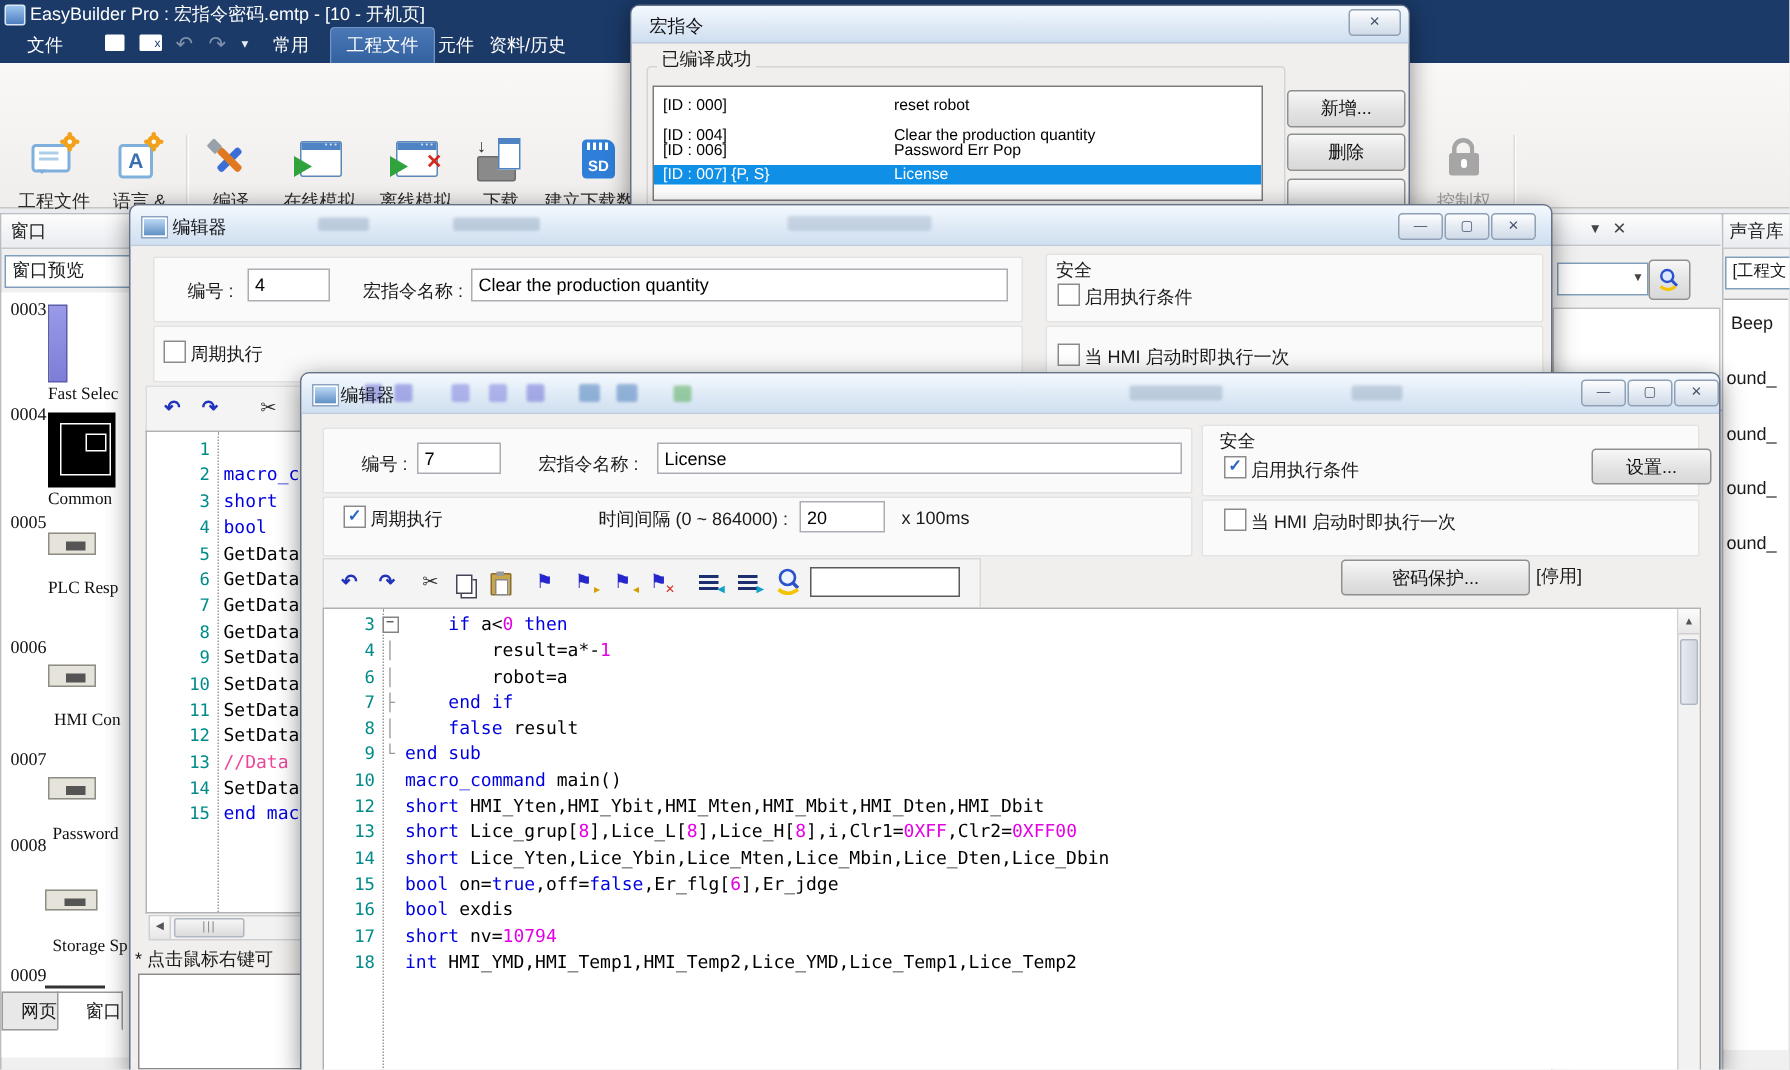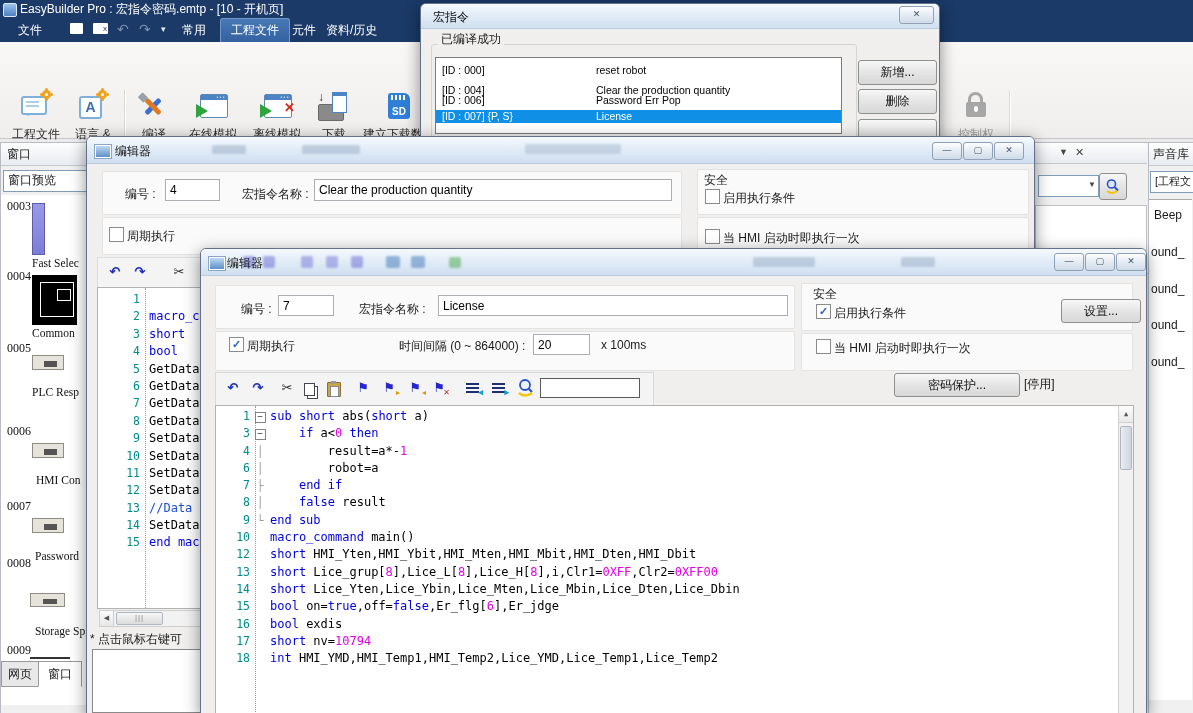--- a/index.html
+++ b/index.html
@@ -46,21 +46,21 @@
   .phead{background:linear-gradient(#fdfdfd,#e9ecf0);border-bottom:1px solid #c5c8cd;font-size:12px;color:#222}
   .combo{background:#fff;border:1px solid #7f9db9;font-size:12px;line-height:18px;padding-left:4px;overflow:hidden;white-space:nowrap}
   .sideid{font-family:"Liberation Serif",serif;font-size:12px;color:#111}
   .sidecap{font-family:"Liberation Serif",serif;font-size:11.5px;color:#111;white-space:nowrap}
   .thumbbar{background:linear-gradient(#9a9ae8,#7d7dd8);border:1px solid #5c5ca8}
   .thumbblk{background:#000;position:absolute}
   .thumbblk .in1{position:absolute;border:1px solid #fff;left:8px;top:7px;right:3px;bottom:8px}
   .thumbblk .in2{position:absolute;border:1px solid #fff;width:12px;height:10px;right:6px;top:14px;background:#000}
   .thumbwin{background:#e6e4da;border:1px solid #8d8d85;position:absolute}
   .thumbwin::after{content:"";position:absolute;left:35%;bottom:2px;width:45%;height:45%;background:#555}
-  .btab{position:absolute;height:24px;line-height:24px;text-align:center;font-size:12px;border:1px solid #9a9a9a}
+  .btab{position:absolute;height:24px;line-height:24px;text-align:right;font-size:12px;border:1px solid #9a9a9a}
   
   .awin{position:absolute;border:1px solid #64718a;border-radius:6px 6px 0 0;box-shadow:0 4px 16px rgba(0,0,0,.45);overflow:hidden;background:#f0efee}
   .tstrip{position:absolute;left:0;top:0;right:0;height:26px;background:linear-gradient(#f4f9fe,#dfeaf6 55%,#cfdff0);border-bottom:1px solid #bccbdd}
   .wtitle{position:absolute;font-size:12px;color:#111}
   .wico{position:absolute;width:14px;height:11px;background:linear-gradient(#bcd8f2,#5f8fc6);border:1px solid #fff;box-shadow:0 0 0 1px #8aa4c2}
   .wb{position:absolute;width:28px;height:16px;border:1px solid #90a0b5;border-radius:3px;background:linear-gradient(#fdfdfe,#e3eaf2 55%,#d0dbe8);
       color:#44566c;font-size:9px;line-height:14px;text-align:center}
   .ghost{position:absolute;border-radius:2px;filter:blur(1px);opacity:.45}
   .inset{position:absolute;background:#fafafa;border:1px solid #e3e3e3;border-radius:2px}
   .lbl{position:absolute;font-size:12px;color:#1a1a1a;white-space:nowrap}
@@ -73,21 +73,21 @@
   .mrow .c2{position:absolute;left:160px}
   .mrow.sel{background:#0f8fe5;color:#fff}
   
   .codearea{position:absolute;background:#fff;border:1px solid #b2b2b2;overflow:hidden;
             font-family:"DejaVu Sans Mono","Liberation Mono",monospace;font-size:12px}
   .cl{position:relative;height:17.3px;line-height:17.3px;white-space:nowrap}
   .ln{display:inline-block;width:34px;text-align:right;color:#008b8b;font-size:11.5px;vertical-align:top}
   .fold{display:inline-block;width:20px;text-align:center;color:#9a9a9a;font-size:11px;vertical-align:top}
   .fbox{display:inline-block;width:9px;height:9px;border:1px solid #848484;background:#fff;line-height:7px;font-size:9px;color:#333;text-align:center;vertical-align:middle}
   .ct{white-space:pre}
-  .k{color:#0000e0}.num{color:#e400e4}.cm{color:#1d4ed8}.p{color:#000}
+  .k{color:#0000e0}.num{color:#e400e4}.cm{color:#ec4899}.p{color:#000}
   .gutline{position:absolute;left:39px;top:0;bottom:0;border-left:1px dotted #9a9a9a}
   .cl1{position:relative;height:17.4px;line-height:17.4px;white-space:nowrap}
   .ln1{display:inline-block;width:42px;text-align:right;color:#008b8b;font-size:11.5px}
   .t1{margin-left:9px;white-space:pre}
   
   .tbico{position:absolute;width:18px;height:18px;text-align:center;line-height:18px;font-size:13px}
   .arr{color:#2233bb;font-weight:bold}
   .flag{color:#2626cc}
   .flag .ov{position:absolute;right:-2px;bottom:0;font-size:8px;line-height:8px}
   .cop{position:absolute;width:9px;height:11px;border:1px solid #445;background:#fff;box-shadow:3px 3px 0 -1px #fff,3px 3px 0 0 #445}
@@ -422,21 +422,20 @@
     </span>
     <input class="txt" style="left: 324px; top: 5px; width: 100px; height: 20px; border-color: rgb(90, 90, 90);" value="">
   </div>
 
   <div class="btn" style="left:693px;top:124px;width:124px;height:22px;line-height:22px">密码保护...</div>
   <span class="lbl" style="left:823px;top:127px">[停用]</span>
 
   <div class="codearea" style="left:14px;top:156px;width:917px;height:308px">
     <div class="gutline"></div>
     <div id="ed2lines" style="padding-top:2px">
-        <div class="cl"><span class="ln">1</span><span class="fold"><span class="fbox">−</span></span><span class="ct"><span class="k">sub</span><span class="p"> </span><span class="k">short</span><span class="p"> abs(</span><span class="k">short</span><span class="p"> a)</span></span></div>
         <div class="cl"><span class="ln">3</span><span class="fold"><span class="fbox">−</span></span><span class="ct"><span class="p">    </span><span class="k">if</span><span class="p"> a&lt;</span><span class="num">0</span><span class="p"> </span><span class="k">then</span></span></div>
         <div class="cl"><span class="ln">4</span><span class="fold">│</span><span class="ct"><span class="p">        result=a*-</span><span class="num">1</span></span></div>
         <div class="cl"><span class="ln">6</span><span class="fold">│</span><span class="ct"><span class="p">        robot=a</span></span></div>
         <div class="cl"><span class="ln">7</span><span class="fold">├</span><span class="ct"><span class="p">    </span><span class="k">end if</span></span></div>
         <div class="cl"><span class="ln">8</span><span class="fold">│</span><span class="ct"><span class="p">    </span><span class="k">false</span><span class="p"> result</span></span></div>
         <div class="cl"><span class="ln">9</span><span class="fold">└</span><span class="ct"><span class="k">end sub</span></span></div>
         <div class="cl"><span class="ln">10</span><span class="fold"></span><span class="ct"><span class="k">macro_command</span><span class="p"> main()</span></span></div>
         <div class="cl"><span class="ln">12</span><span class="fold"></span><span class="ct"><span class="k">short</span><span class="p"> HMI_Yten,HMI_Ybit,HMI_Mten,HMI_Mbit,HMI_Dten,HMI_Dbit</span></span></div>
         <div class="cl"><span class="ln">13</span><span class="fold"></span><span class="ct"><span class="k">short</span><span class="p"> Lice_grup[</span><span class="num">8</span><span class="p">],Lice_L[</span><span class="num">8</span><span class="p">],Lice_H[</span><span class="num">8</span><span class="p">],i,Clr1=</span><span class="num">0XFF</span><span class="p">,Clr2=</span><span class="num">0XFF00</span></span></div>
         <div class="cl"><span class="ln">14</span><span class="fold"></span><span class="ct"><span class="k">short</span><span class="p"> Lice_Yten,Lice_Ybin,Lice_Mten,Lice_Mbin,Lice_Dten,Lice_Dbin</span></span></div>

